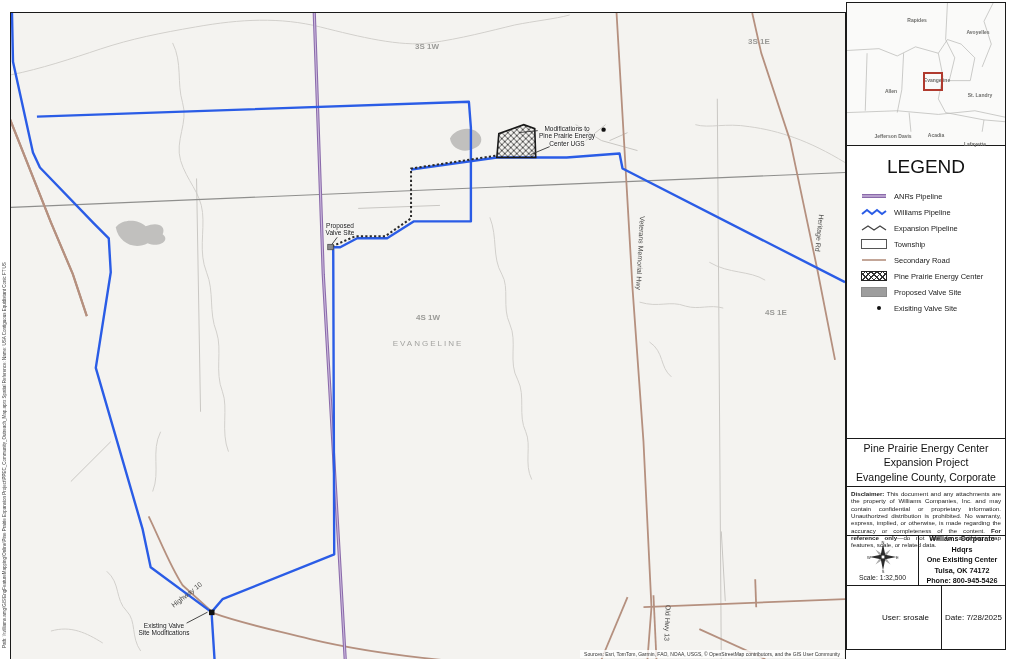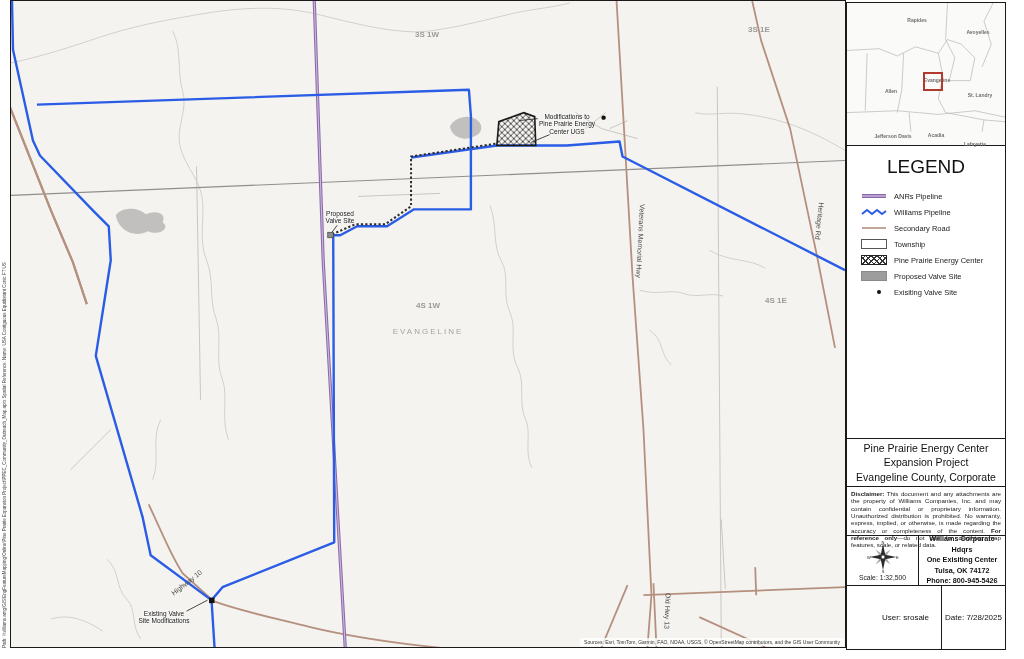--- a/index.html
+++ b/index.html
@@ -1,19 +1,19 @@
 <!DOCTYPE html>
 <html><head>
 <meta charset="utf-8">
 <style>
   html,body{margin:0;padding:0;background:#e9e9e9;}
   #sheet{position:relative;width:1024px;height:659px;background:#ffffff;
          font-family:"Liberation Sans",sans-serif;overflow:hidden;}
   
-  #map-frame{position:absolute;left:10px;top:0;width:836px;height:648px;
+  #map-frame{position:absolute;left:10px;top:12px;width:836px;height:648px;
              border:1.5px solid #1a1a1a;box-sizing:border-box;background:#f4f3f0;}
   #map-svg{position:absolute;left:0;top:0;width:100%;height:100%;}
   .map-label{position:absolute;transform:translate(-50%,-50%);white-space:pre-line;
              text-align:center;pointer-events:none;line-height:1.15;}
   .lbl-twp{font-size:8px;font-weight:bold;color:#9b9b98;}
   .lbl-county{font-size:8px;letter-spacing:2px;color:#a3a3a0;}
   .lbl-road{font-size:7px;color:#4a4a48;white-space:nowrap;}
   .lbl-callout{font-size:6.5px;color:#141414;
                text-shadow:0 0 2px #fff,0 0 2px #fff,0 0 3px #fff;}
   .sources{position:absolute;right:1px;bottom:1px;font-size:5px;color:#333;
@@ -219,30 +219,38 @@
             <span class="sw">
               <svg width="26" height="10">
                 <polyline points="1,7 6,3 11,7 16,3 21,7 25,4" stroke="#2a5ce6" stroke-width="2" fill="none"></polyline>
               </svg>
             </span>
             <span class="lab">Williams Pipeline</span>
           </div>
           <div class="legend-item">
             <span class="sw">
               <svg width="26" height="10">
+                <polyline points="1,7 7,3 13,7 19,3 25,7" stroke="#444" stroke-width="1.3" fill="none"></polyline>
+              </svg>
+            </span>
+            <span class="lab">Expansion Pipeline</span>
+          </div>
+          <div class="legend-item">
+            <span class="sw">
+              <span class="sw-township"></span>
+            </span>
+            <span class="lab">Township</span>
+          </div>
+          <div class="legend-item">
+            <span class="sw">
+              <svg width="26" height="10">
                 <line x1="1" y1="5" x2="25" y2="5" stroke="#b5907f" stroke-width="1.6"></line>
               </svg>
             </span>
             <span class="lab">Secondary Road</span>
-          </div>
-          <div class="legend-item">
-            <span class="sw">
-              <span class="sw-township"></span>
-            </span>
-            <span class="lab">Township</span>
           </div>
           <div class="legend-item">
             <span class="sw">
               <span class="sw-ppec"></span>
             </span>
             <span class="lab">Pine Prairie Energy Center</span>
           </div>
           <div class="legend-item">
             <span class="sw">
               <span class="sw-proposed"></span>

